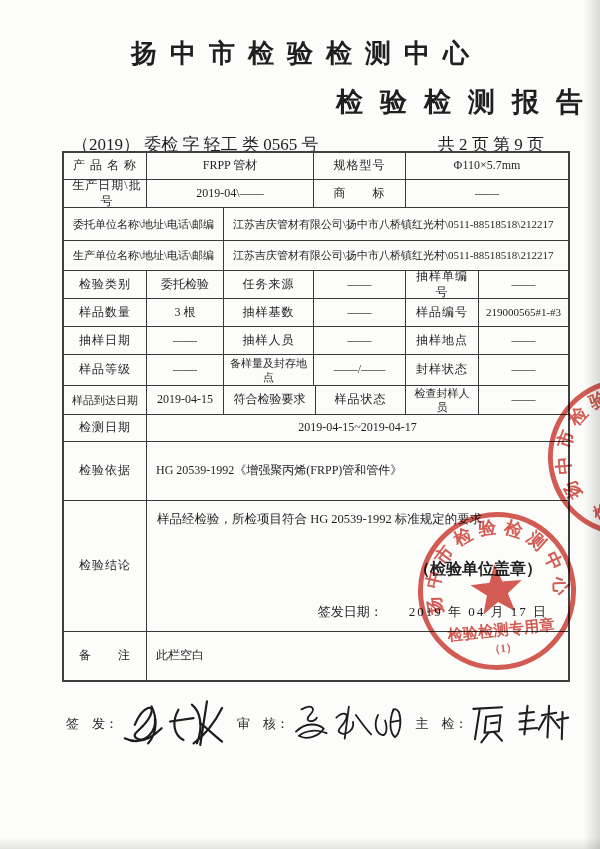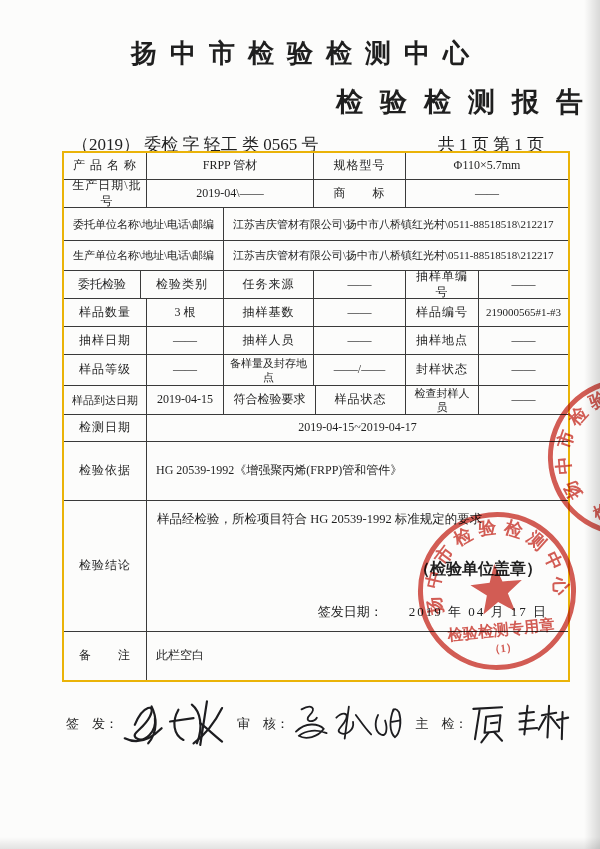--- a/index.html
+++ b/index.html
@@ -15,21 +15,21 @@
     background:linear-gradient(to bottom, rgba(0,0,0,0), rgba(0,0,0,0.10)); pointer-events:none; }
 
   .org-title { margin-top:36px; text-align:center; font-weight:bold;
     font-size:26px; letter-spacing:13px; padding-left:13px; }
   .report-title { margin-top:13px; text-align:right; font-weight:bold;
     font-size:27px; letter-spacing:17px; padding-left:17px; }
   .ref-row { display:flex; justify-content:space-between; align-items:baseline;
     margin:13px 56px 0 72px; font-size:17px; }
 
   .doc-table { position:absolute; left:62px; top:151px; width:504px;
-    border:2px solid #eab308; background:transparent; }
+    border:2px solid #404040; background:transparent; }
   .trow { display:flex; border-bottom:1px solid #3a3a3a; }
   .trow:last-child { border-bottom:none; }
   .tcell { box-sizing:border-box; border-right:1px solid #3a3a3a;
     display:flex; align-items:center; justify-content:center; text-align:center;
     font-size:12px; line-height:1.3; padding:1px 4px; overflow:hidden; }
   .tcell:last-child { border-right:none; }
   .tcell.lbl { letter-spacing:1px; }
   .tcell.left { justify-content:flex-start; text-align:left; padding-left:9px; }
   .tcell.sm { font-size:11px; letter-spacing:0; }
 
@@ -54,21 +54,21 @@
 </head>
 <body>
 
 <div class="page">
 
   <div class="org-title">扬中市检验检测中心</div>
   <div class="report-title">检验检测报告</div>
 
   <div class="ref-row">
     <span>（2019） 委检 字 轻工 类 0565 号</span>
-    <span>共 1 页 第 1 页</span>
+    <span>共 2 页 第 9 页</span>
   </div>
 
   <div class="doc-table" id="doc-table">
       <div class="trow" style="height: 26px;">
         <div class="tcell lbl" style="width: 83px;">产 品 名 称</div>
         <div class="tcell" style="width: 167px;">FRPP 管材</div>
         <div class="tcell lbl" style="width: 92px;">规格型号</div>
         <div class="tcell" style="width: 162px;">Φ110×5.7mm</div>
       </div>
       <div class="trow" style="height: 27px;">
@@ -79,22 +79,22 @@
       </div>
       <div class="trow" style="height: 32px;">
         <div class="tcell lbl sm" style="width: 160px;">委托单位名称\地址\电话\邮编</div>
         <div class="tcell left sm" style="width: 344px;">江苏吉庆管材有限公司\扬中市八桥镇红光村\0511-88518518\212217</div>
       </div>
       <div class="trow" style="height: 29px;">
         <div class="tcell lbl sm" style="width: 160px;">生产单位名称\地址\电话\邮编</div>
         <div class="tcell left sm" style="width: 344px;">江苏吉庆管材有限公司\扬中市八桥镇红光村\0511-88518518\212217</div>
       </div>
       <div class="trow" style="height: 27px;">
+        <div class="tcell lbl" style="width: 83px;">检验类别</div>
         <div class="tcell" style="width: 77px;">委托检验</div>
-        <div class="tcell lbl" style="width: 83px;">检验类别</div>
         <div class="tcell lbl" style="width: 90px;">任务来源</div>
         <div class="tcell" style="width: 92px;">——</div>
         <div class="tcell lbl" style="width: 73px;">抽样单编号</div>
         <div class="tcell" style="width: 89px;">——</div>
       </div>
       <div class="trow" style="height: 27px;">
         <div class="tcell lbl" style="width: 83px;">样品数量</div>
         <div class="tcell" style="width: 77px;">3 根</div>
         <div class="tcell lbl" style="width: 90px;">抽样基数</div>
         <div class="tcell" style="width: 92px;">——</div>

